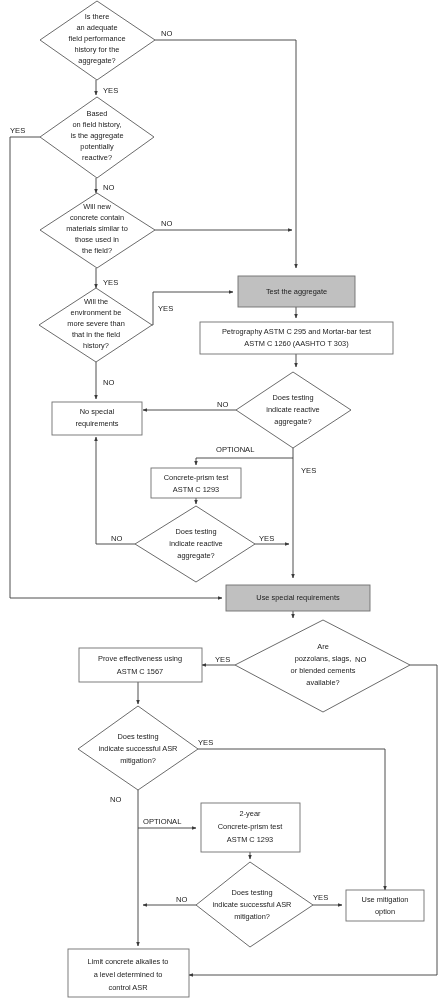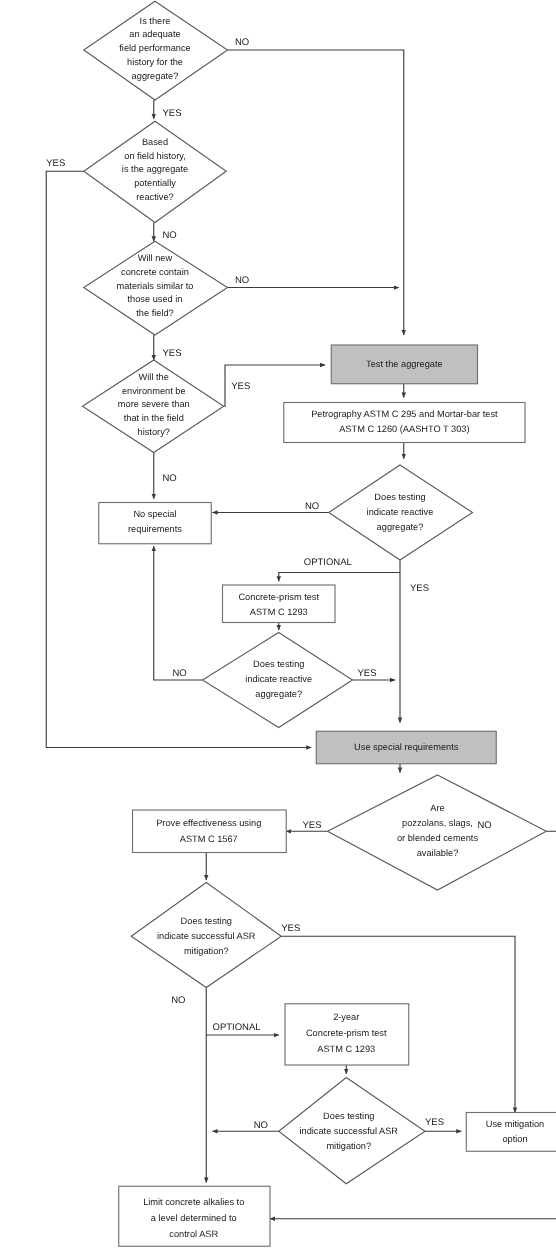--- a/index.html
+++ b/index.html
@@ -1,18 +1,18 @@
 <!DOCTYPE html>
 <html><head>
 <meta charset="utf-8">
 <style>
   html,body{margin:0;padding:0;background:#ffffff;}
   body{width:445px;height:1000px;overflow:hidden;
        font-family:"Liberation Sans","DejaVu Sans",sans-serif;}
-  #chart-root{position:relative;width:404px;height:1000px;background:#fff;margin-left:27px;}
+  #chart-root{position:relative;width:404px;height:1000px;background:#fff;}
   svg{display:block;}
   .node-text{font-family:"Liberation Sans","DejaVu Sans",sans-serif;
              font-size:7.4px;fill:#1a1a1a;text-anchor:middle;dominant-baseline:middle;}
   .edge-label{font-family:"Liberation Sans","DejaVu Sans",sans-serif;
               font-size:7.6px;fill:#1a1a1a;}
   .shape{fill:#ffffff;stroke:#6f6f6f;stroke-width:0.9;}
   .shape-shaded{fill:#c0c0c0;stroke:#6f6f6f;stroke-width:0.9;}
   .diamond{fill:#ffffff;stroke:#5a5a5a;stroke-width:0.9;}
   .link{stroke:#3a3a3a;stroke-width:0.9;fill:none;}
 </style>

